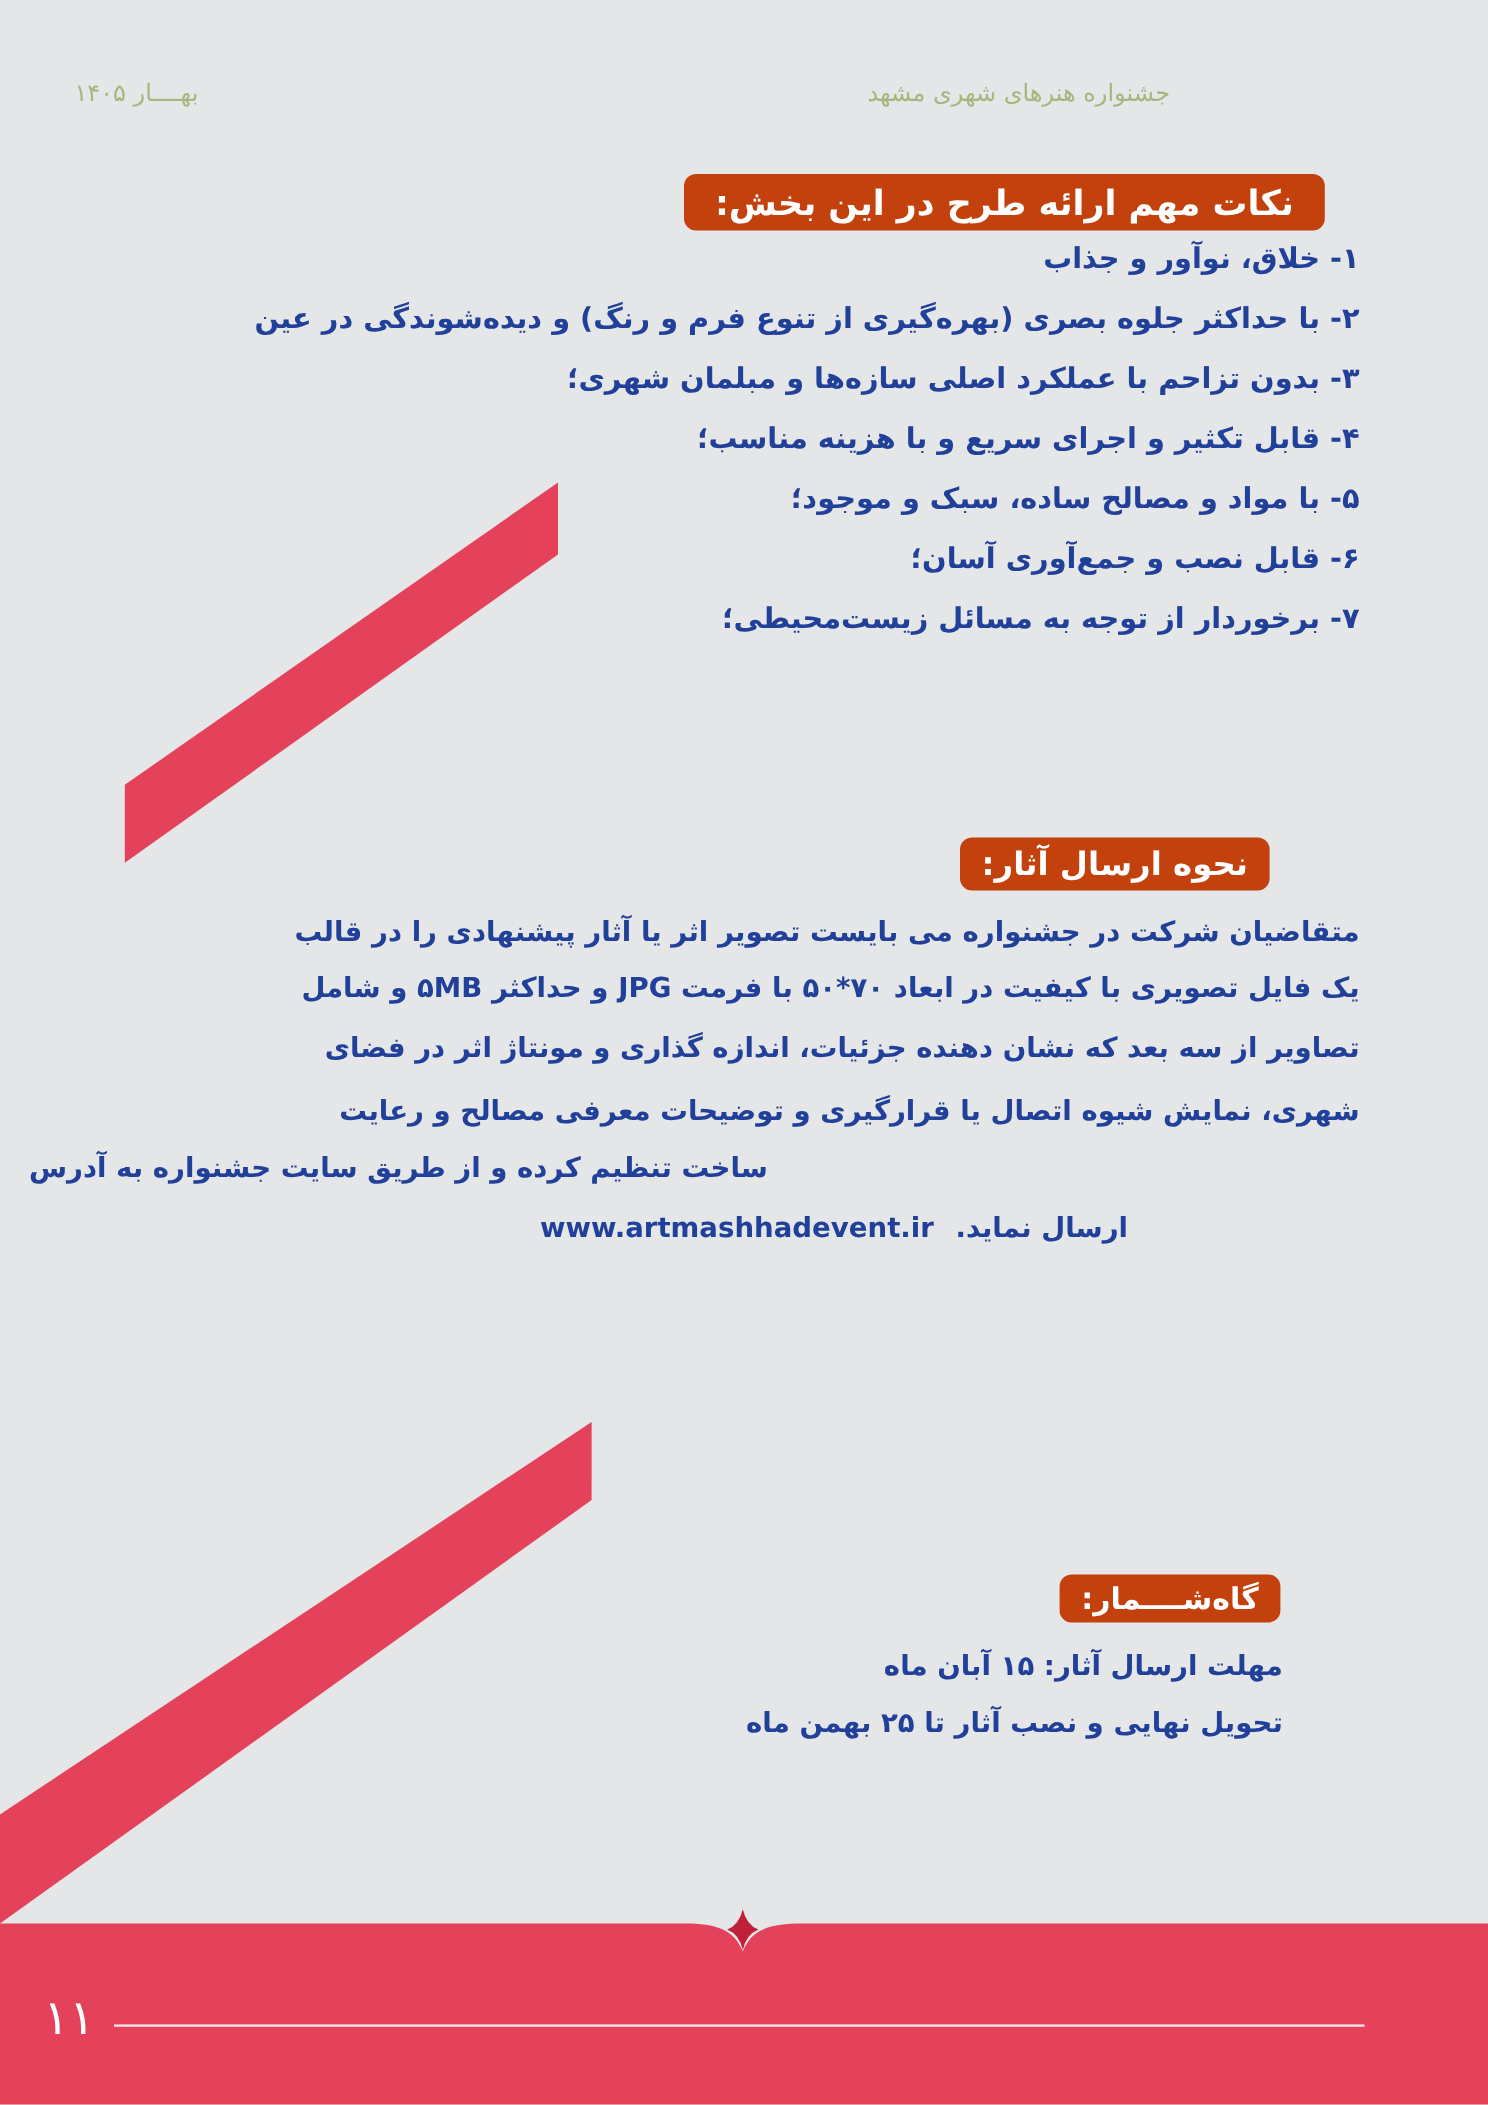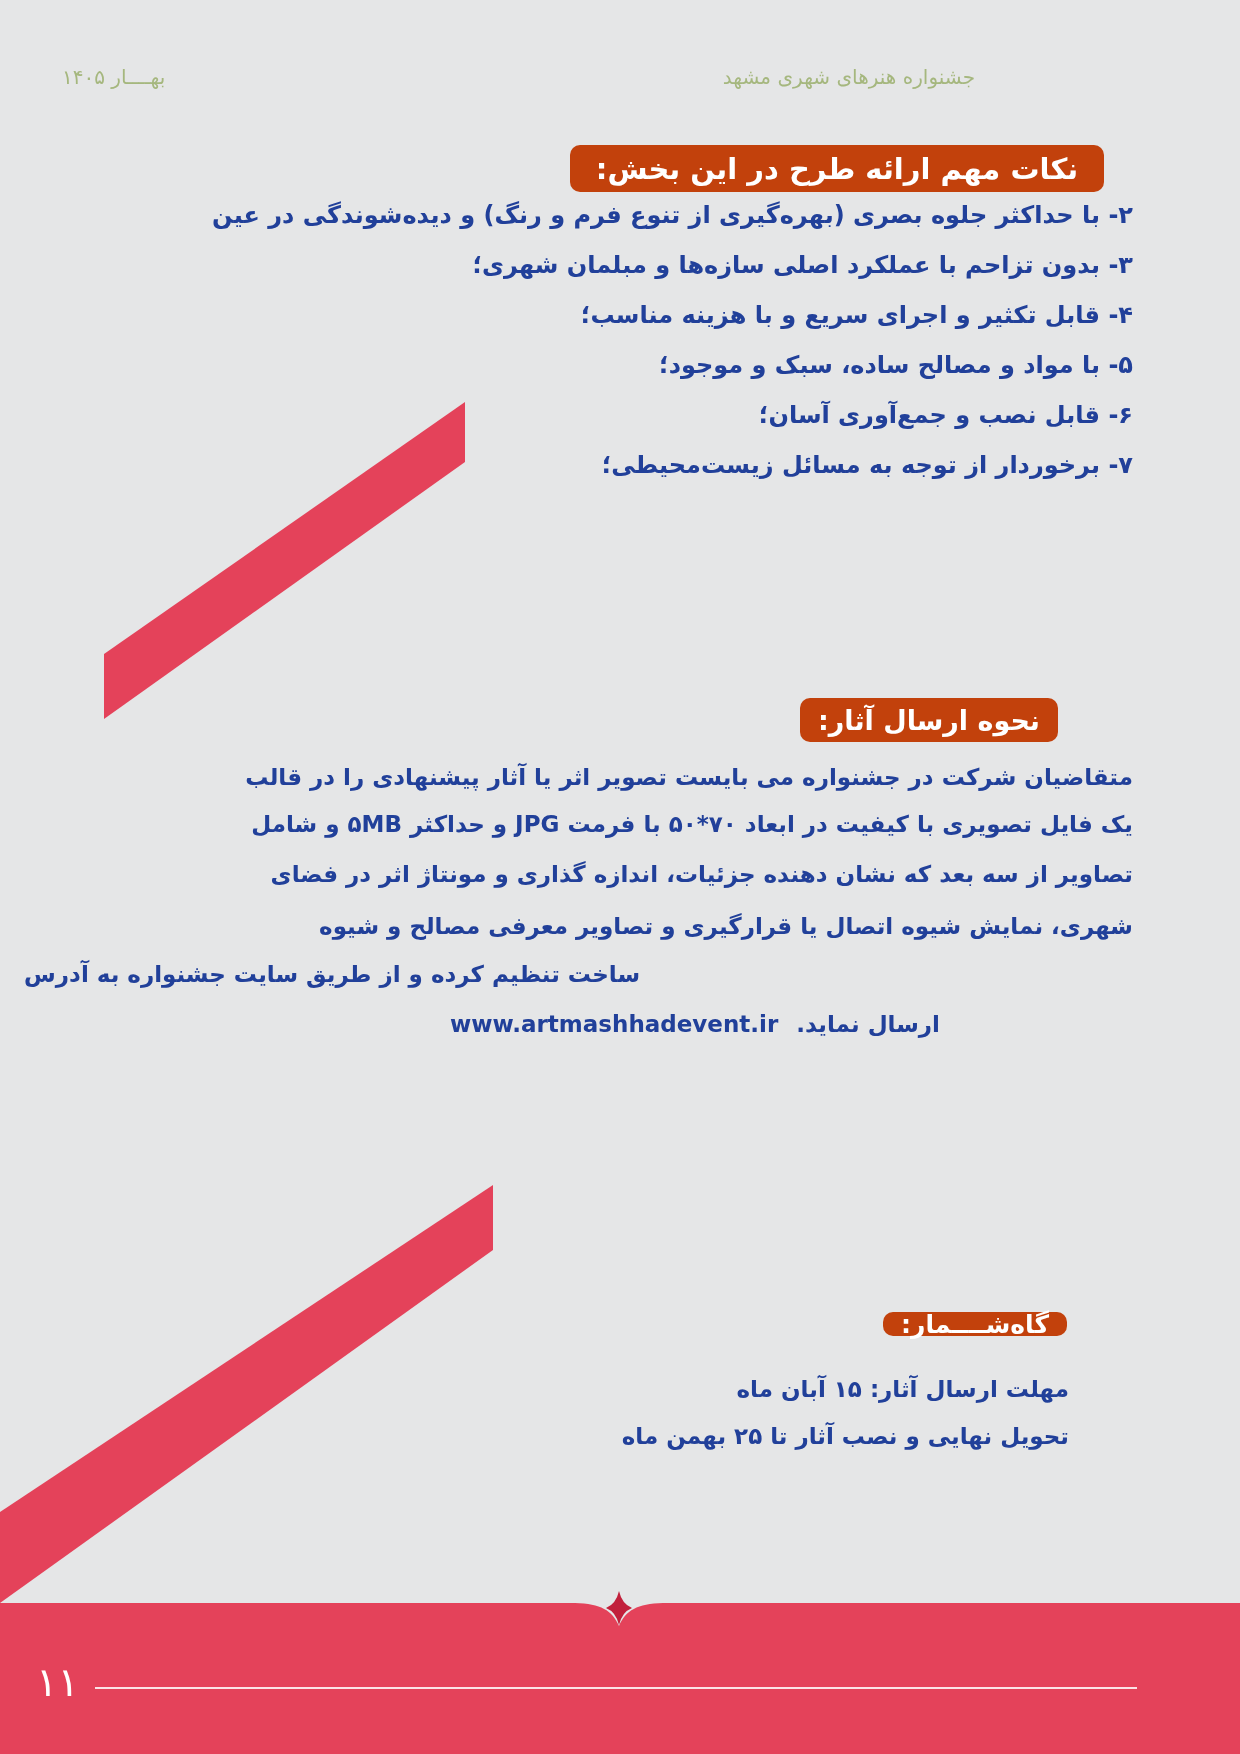--- a/index.html
+++ b/index.html
@@ -19,21 +19,21 @@
     display:inline-flex;align-items:center;justify-content:center;
     background:#c2410c;color:#ffffff;
     border-radius:10px;
     font-weight:bold;
     padding:0 18px;
     box-sizing:border-box;
     direction:rtl;
   }
   .chip1{right:136px;top:145px;min-width:534px;height:47px;font-size:29px;}
   .chip2{right:182px;top:698px;min-width:243px;height:44px;font-size:27px;}
-  .chip3{right:173px;top:1312px;min-width:135px;height:24px;font-size:25px;}
+  .chip3{right:173px;top:1312px;min-width:135px;height:40px;font-size:25px;}
   .blue{color:#21409A;font-weight:600;}
   .notes-list{
     position:absolute;top:190px;right:107px;
     text-align:right;direction:rtl;
     font-size:24px;line-height:50px;
   }
   .notes-list div{white-space:nowrap;}
   .body-line{font-size:23px;line-height:44px;direction:rtl;}
   .url-line{direction:ltr;}
   .url-line .fa-part{direction:rtl;unicode-bidi:isolate;margin-left:10px;}
@@ -61,34 +61,35 @@
   </svg>
 
   <div class="content">
 
     <div class="txt fa olive" style="right:265px;top:64px;">جشنواره هنرهای شهری مشهد</div>
     <div class="txt fa olive" style="left:62px;top:64px;">بهــــار ۱۴۰۵</div>
 
     <div class="chip chip1">نکات مهم ارائه طرح در این بخش:</div>
 
     <div class="notes-list blue">
+      <div>۱- خلاق، نوآور و جذاب</div>
       <div>۲- با حداکثر جلوه بصری (بهره‌گیری از تنوع فرم و رنگ) و دیده‌شوندگی در عین</div>
       <div>۳- بدون تزاحم با عملکرد اصلی سازه‌ها و مبلمان شهری؛</div>
       <div>۴- قابل تکثیر و اجرای سریع و با هزینه مناسب؛</div>
       <div>۵- با مواد و مصالح ساده، سبک و موجود؛</div>
       <div>۶- قابل نصب و جمع‌آوری آسان؛</div>
       <div>۷- برخوردار از توجه به مسائل زیست‌محیطی؛</div>
     </div>
 
     <div class="chip chip2">نحوه ارسال آثار:</div>
 
     <div class="txt blue body-line" style="right:107px;top:755px;">متقاضیان شرکت در جشنواره می بایست تصویر اثر یا آثار پیشنهادی را در قالب</div>
     <div class="txt blue body-line" style="right:107px;top:802px;">یک فایل تصویری با کیفیت در ابعاد ۷۰*۵۰ با فرمت JPG و حداکثر ۵MB و شامل</div>
     <div class="txt blue body-line" style="right:107px;top:852px;">تصاویر از سه بعد که نشان دهنده جزئیات، اندازه گذاری و مونتاژ اثر در فضای</div>
-    <div class="txt blue body-line" style="right:107px;top:904px;">شهری، نمایش شیوه اتصال یا قرارگیری و تصاویر معرفی مصالح و شیوه</div>
+    <div class="txt blue body-line" style="right:107px;top:904px;">شهری، نمایش شیوه اتصال یا قرارگیری و توضیحات معرفی مصالح و رعایت</div>
     <div class="txt blue body-line" style="right:600px;top:952px;">ساخت تنظیم کرده و از طریق سایت جشنواره به آدرس</div>
     <div class="txt blue body-line url-line" style="right:300px;top:1002px;">
       <span>www.artmashhadevent.ir</span>
       <span class="fa-part">ارسال نماید.</span>
     </div>
 
     <div class="chip chip3">گاه‌شــــمار:</div>
 
     <div class="txt blue timeline-line" style="right:171px;top:1367px;">مهلت ارسال آثار: ۱۵ آبان ماه</div>
     <div class="txt blue timeline-line" style="right:171px;top:1414px;">تحویل نهایی و نصب آثار تا ۲۵ بهمن ماه</div>

